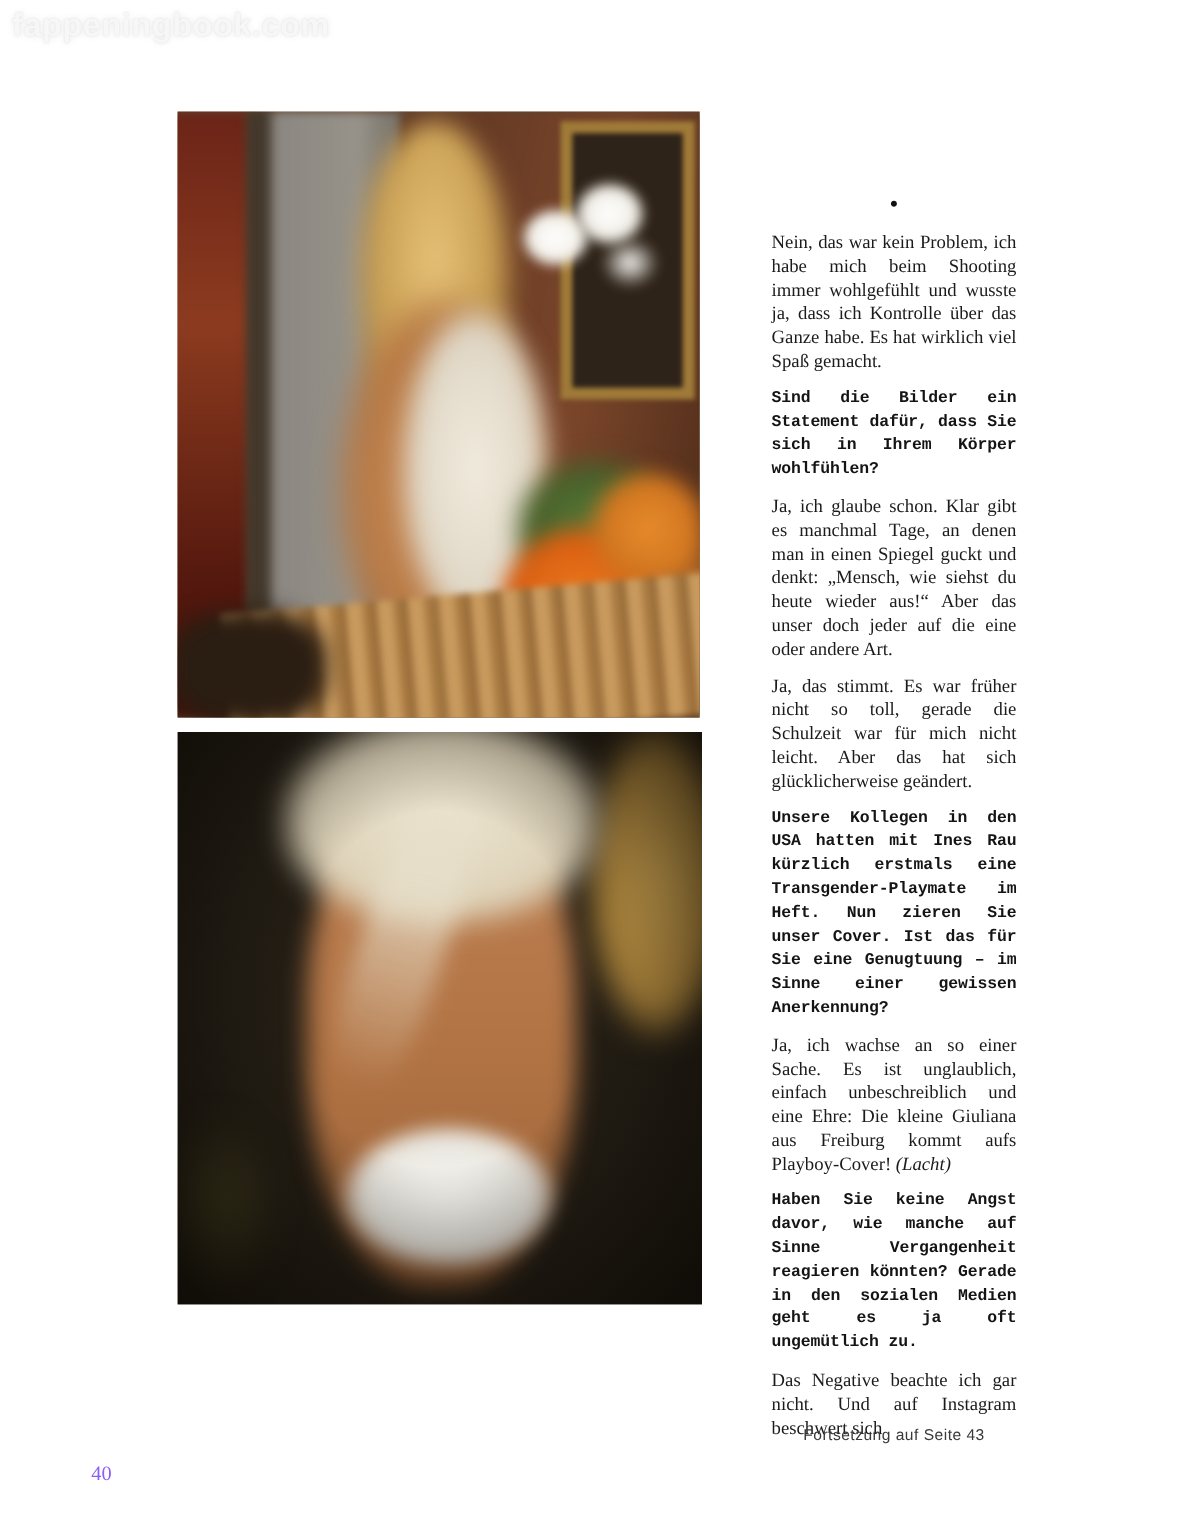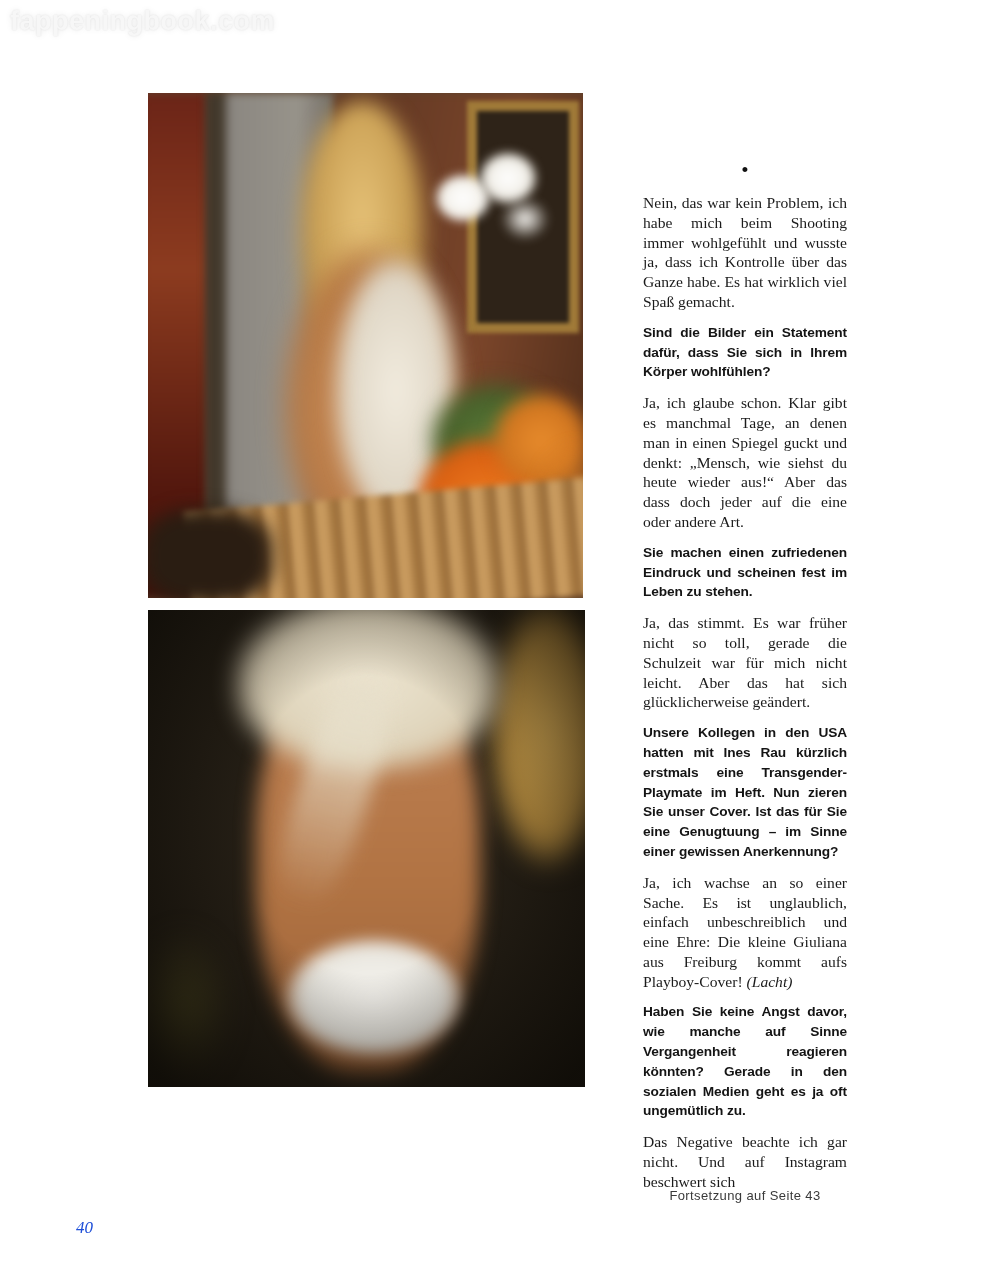--- a/index.html
+++ b/index.html
@@ -70,29 +70,29 @@
     background:radial-gradient(ellipse,#4a4420,rgba(74,68,32,0) 75%);filter:blur(13px);}
 
   
   .column{position:absolute;left:632px;top:160px;width:226px;}
   .bullet{text-align:center;font-size:21px;line-height:20px;margin-bottom:13px;color:#111;}
   .paragraphs p{
     margin:11px;text-align:justify;
     -webkit-hyphens:auto;hyphens:auto;
   }
   p.answer{font-family:"Liberation Serif",serif;font-size:15.6px;line-height:19.8px;}
-  p.question{font-family:Liberation Sans, sans-serif;font-weight:700;
+  p.question{font-family:Liberation Mono, monospace;font-weight:700;
     font-size:13.7px;line-height:19.8px;letter-spacing:-.1px;color:#141414;}
   p.answer i{}
 
   .continuation{
     position:absolute;left:632px;top:1188px;width:226px;text-align:center;
     font-family:"Liberation Sans",sans-serif;font-size:13px;color:#3a3a3a;letter-spacing:.4px;
   }
-  .page-number{position:absolute;left:76px;top:1218px;font-size:17px;color:#1d4ed8;font-style:italic;}
+  .page-number{position:absolute;left:76px;top:1218px;font-size:17px;color:#8b5cf6;}
 </style>
 </head>
 <body>
 
 <div>
 
   <div class="watermark">fappeningbook.com</div>
 
   <div class="photo photo-top" role="img" aria-label="Editorial photo: model with long blonde hair in sheer white cover-up seated on a striped wooden counter, white orchid and orange ceramic pots at right, red curtain and grey door in background">
     <div class="blob p1-curtain"></div>
@@ -121,22 +121,21 @@
     <div class="blob p2-briefs"></div>
     <div class="blob p2-olive"></div>
     <div class="blob p2-vignette"></div>
   </div>
 
   <div class="column">
     <div class="bullet">•</div>
     <div class="paragraphs">
         <p class="answer">Nein, das war kein Problem, ich habe mich beim Shooting immer wohlgefühlt und wusste ja, dass ich Kontrolle über das Ganze habe. Es hat wirklich viel Spaß gemacht.</p>
         <p class="question">Sind die Bilder ein Statement dafür, dass Sie sich in Ihrem Körper wohlfühlen?</p>
-        <p class="answer">Ja, ich glaube schon. Klar gibt es manchmal Tage, an denen man in einen Spiegel guckt und denkt: „Mensch, wie siehst du heute wieder aus!“ Aber das dass doch jeder auf die eine oder andere Art.</p>
-        <p class="question">Sie machen einen zufriedenen Eindruck und scheinen fest im Leben zu stehen.</p>
+        <p class="answer">Ja, ich glaube schon. Klar gibt es manchmal Tage, an denen man in einen Spiegel guckt und denkt: „Mensch, wie siehst du heute wieder aus!“ Aber das unser doch jeder auf die eine oder andere Art.</p>
         <p class="answer">Ja, das stimmt. Es war früher nicht so toll, gerade die Schulzeit war für mich nicht leicht. Aber das hat sich glücklicherweise geändert.</p>
         <p class="question">Unsere Kollegen in den USA hatten mit Ines Rau kürzlich erstmals eine Transgender-Playmate im Heft. Nun zieren Sie unser Cover. Ist das für Sie eine Genugtuung – im Sinne einer gewissen Anerkennung?</p>
         <p class="answer">Ja, ich wachse an so einer Sache. Es ist unglaublich, einfach unbeschreiblich und eine Ehre: Die kleine Giuliana aus Freiburg kommt aufs Playboy-Cover! <i>(Lacht)</i></p>
         <p class="question">Haben Sie keine Angst davor, wie manche auf Sinne Vergangenheit reagieren könnten? Gerade in den sozialen Medien geht es ja oft ungemütlich zu.</p>
         <p class="answer">Das Negative beachte ich gar nicht. Und auf Instagram beschwert sich</p>
       </div>
   </div>
 
   <div class="continuation">Fortsetzung auf Seite 43</div>
 

